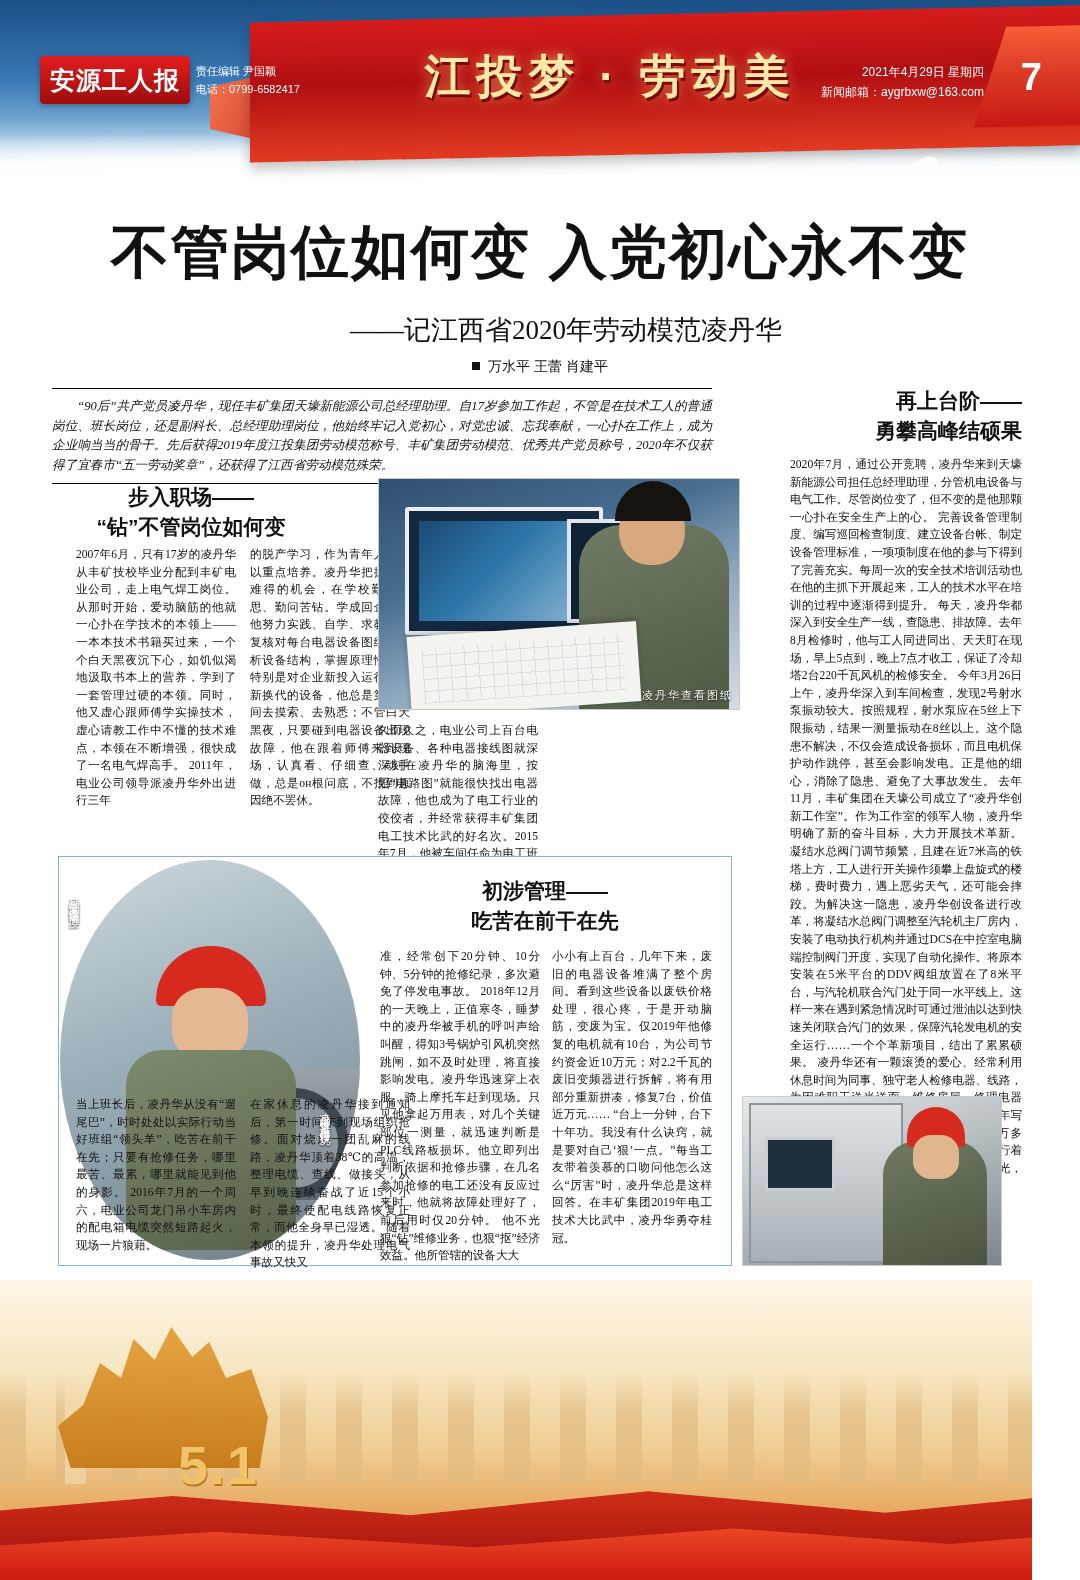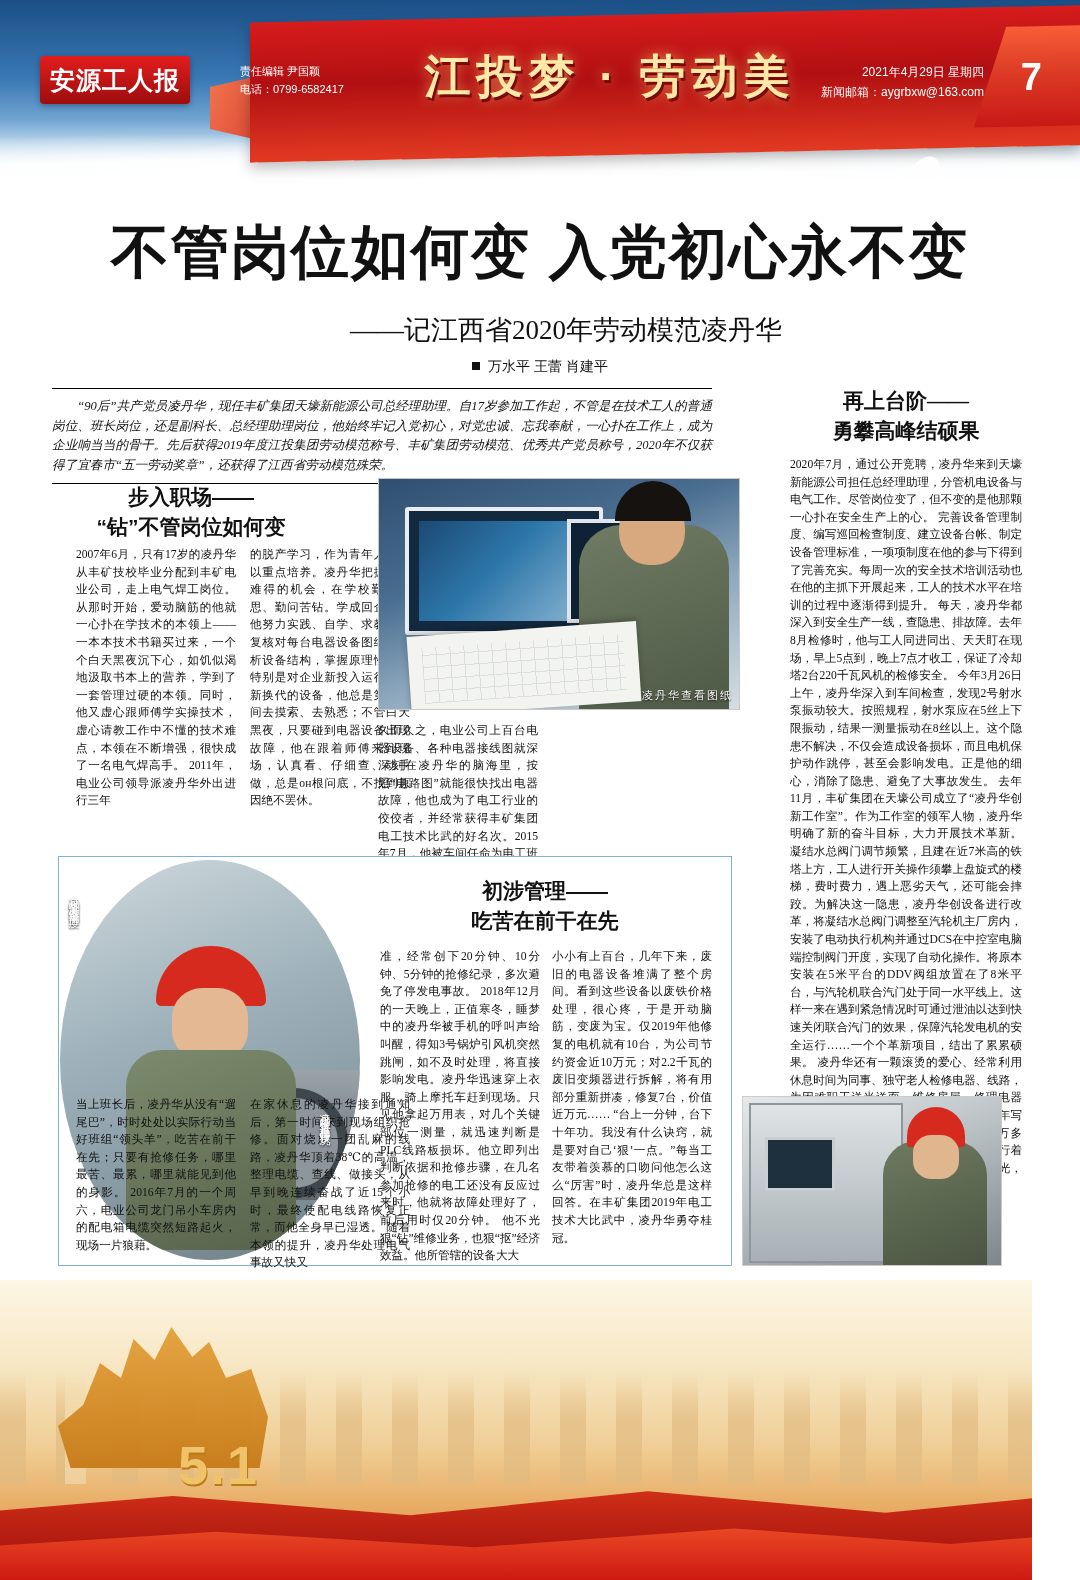--- a/index.html
+++ b/index.html
@@ -56,21 +56,20 @@
     background:linear-gradient(180deg,#e21d1d,#9d0d0d);
     border-radius:4px;
     color:#fff;font-family:"Liberation Serif",serif;font-weight:700;
     font-size:25px;letter-spacing:1px;
     display:flex;align-items:center;justify-content:center;
     box-shadow:0 2px 6px rgba(0,0,0,.3);
   }
   .editor-info{
     position:absolute;left:196px;top:62px;font-size:11px;line-height:18px;color:#ffffff;
     font-family:"Liberation Sans",sans-serif;
-    margin-left:44px;
   }
   .date-info{
     position:absolute;right:96px;top:62px;text-align:right;font-size:12px;line-height:20px;
     color:#ffffff;font-family:"Liberation Sans",sans-serif;
   }
   .page-num{
     position:absolute;right:38px;top:56px;font-size:38px;font-weight:700;color:#ffffff;
     font-family:"Liberation Sans",sans-serif;
   }
   .dove{position:absolute;width:34px;height:22px;background:#fff;border-radius:50% 50% 45% 45%;opacity:.95;}
@@ -109,21 +108,21 @@
   .sec-title{
     font-family:"Liberation Sans","DejaVu Sans",sans-serif;
     font-weight:700;font-size:21px;line-height:30px;text-align:center;color:#111;
   }
   .body-col{
     font-size:11.6px;line-height:17.6px;text-align:justify;color:#111;
   }
 
   
   .right-col{position:absolute;left:790px;top:386px;width:232px;}
-  .right-col .sec-title{text-align:center;font-family:Liberation Serif, serif;}
+  .right-col .sec-title{text-align:right;}
   .right-col .body{margin-top:10px;}
 
   
   .blk-a-title{position:absolute;left:66px;top:482px;width:250px;}
   .blk-a-col1{position:absolute;left:76px;top:546px;width:160px;height:690px;}
   .blk-a-col2{position:absolute;left:250px;top:546px;width:160px;height:180px;}
   .blk-a-col3{position:absolute;left:250px;top:640px;width:160px;}
 
   
   .photo1{

